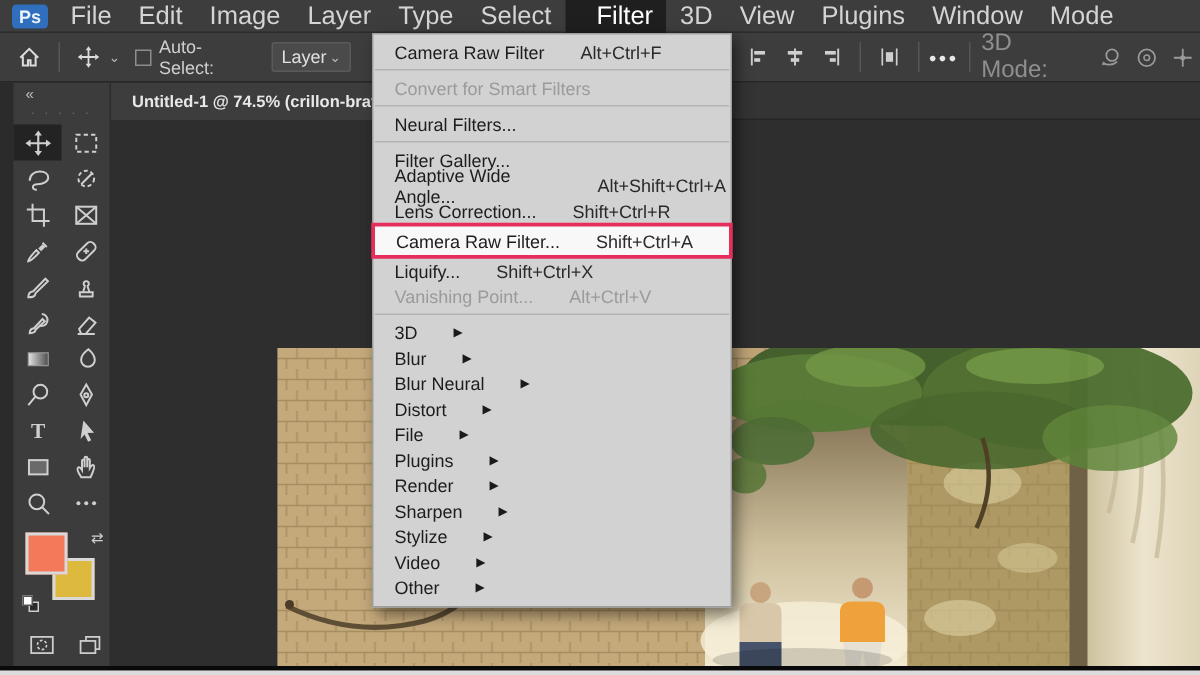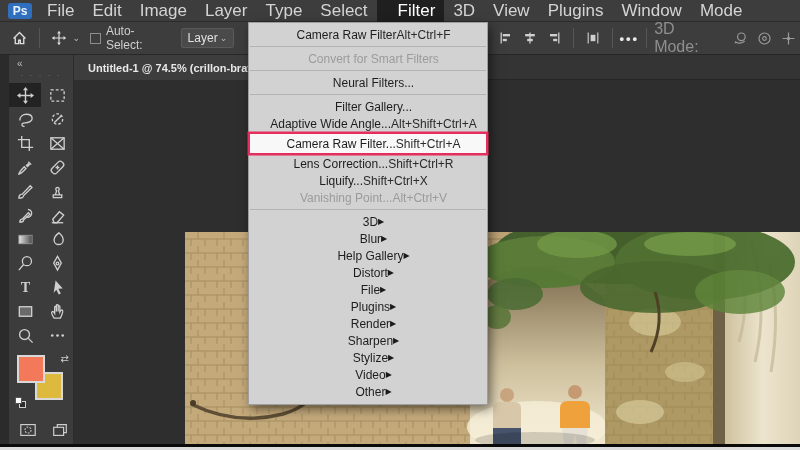--- a/index.html
+++ b/index.html
@@ -60,22 +60,22 @@
   .photo{position:absolute;left:111px;top:152px;width:615px;height:212px;overflow:hidden;background:#c7ad7e;}
 
   
   .bottom-strip{position:absolute;left:0;bottom:0;width:800px;height:6px;z-index:20;}
   .bottom-strip .blk{height:3px;background:#0a0a0a;}
   .bottom-strip .lt{height:3px;background:#dcdcdc;}
 
   
   .menu{position:absolute;left:248px;top:22px;width:240px;background:var(--menu-bg);
     border:1px solid #9e9e9e;box-shadow:3px 4px 10px rgba(0,0,0,.5);padding:3px 0 4px;z-index:50;}
-  .mrow{display:flex;justify-content:center;align-items:center;height:17px;
-    padding:0 3px 0 14px;font-size:12px;color:var(--menu-text);cursor:default;}
+  .mrow{display:flex;justify-content:flex-start;align-items:center;height:17px;
+    padding:0 3px 0 14px;font-size:12px;color:var(--menu-text);cursor:default;gap:24px;}
   .mrow .sc{color:#2a2a2a;}
   .mrow.disabled, .mrow.disabled .sc{color:var(--menu-dis);}
   .mrow .arr{font-size:8px;color:#1a1a1a;}
   .mrow.highlighted{background:#f8f8f8;height:19px;margin:2px 1px;
     box-shadow:0 0 0 2.5px var(--accent);position:relative;z-index:2;}
   .msep{border-top:1px solid #b3b3b3;margin:3px 1px;}
   svg{display:block;}
 </style>
 </head>
 <body>
@@ -427,47 +427,47 @@
         <span>Neural Filters...</span>
       </div>
       <div class="msep"></div>
       <div class="mrow">
         <span>Filter Gallery...</span>
       </div>
       <div class="mrow">
         <span>Adaptive Wide Angle...</span>
         <span class="sc">Alt+Shift+Ctrl+A</span>
       </div>
+      <div class="mrow">
+        <span>Lens Correction...</span>
+        <span class="sc">Shift+Ctrl+R</span>
+      </div>
       <div class="mrow highlighted">
         <span>Camera Raw Filter...</span>
         <span class="sc">Shift+Ctrl+A</span>
       </div>
       <div class="mrow">
-        <span>Lens Correction...</span>
-        <span class="sc">Shift+Ctrl+R</span>
-      </div>
-      <div class="mrow">
         <span>Liquify...</span>
         <span class="sc">Shift+Ctrl+X</span>
       </div>
       <div class="mrow disabled">
         <span>Vanishing Point...</span>
         <span class="sc">Alt+Ctrl+V</span>
       </div>
       <div class="msep"></div>
       <div class="mrow">
         <span>3D</span>
         <span class="arr">▶</span>
       </div>
       <div class="mrow">
         <span>Blur</span>
         <span class="arr">▶</span>
       </div>
       <div class="mrow">
-        <span>Help Gallery</span>
+        <span>Blur Neural</span>
         <span class="arr">▶</span>
       </div>
       <div class="mrow">
         <span>Distort</span>
         <span class="arr">▶</span>
       </div>
       <div class="mrow">
         <span>File</span>
         <span class="arr">▶</span>
       </div>

